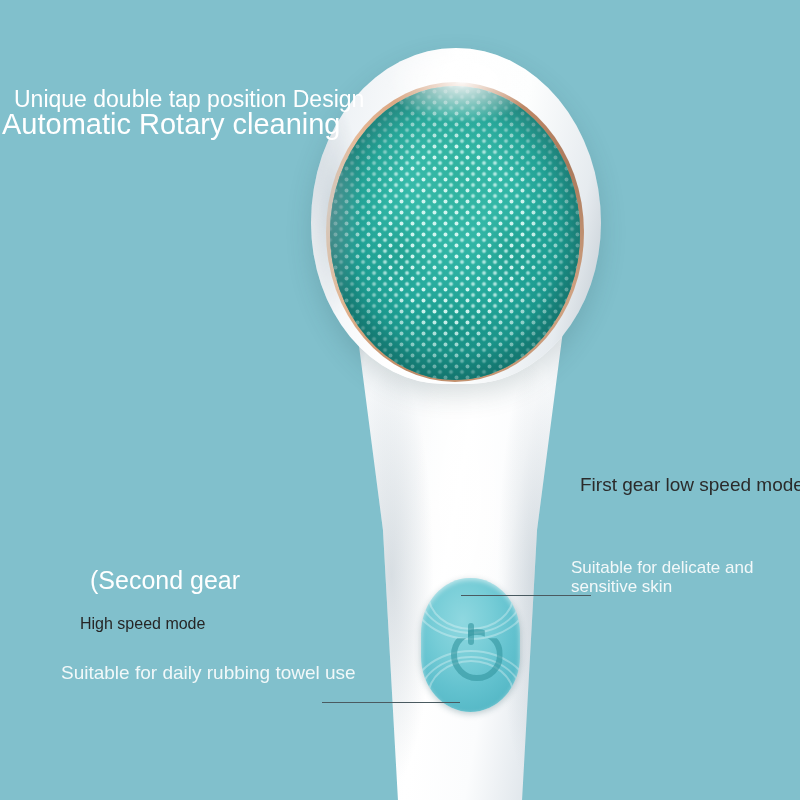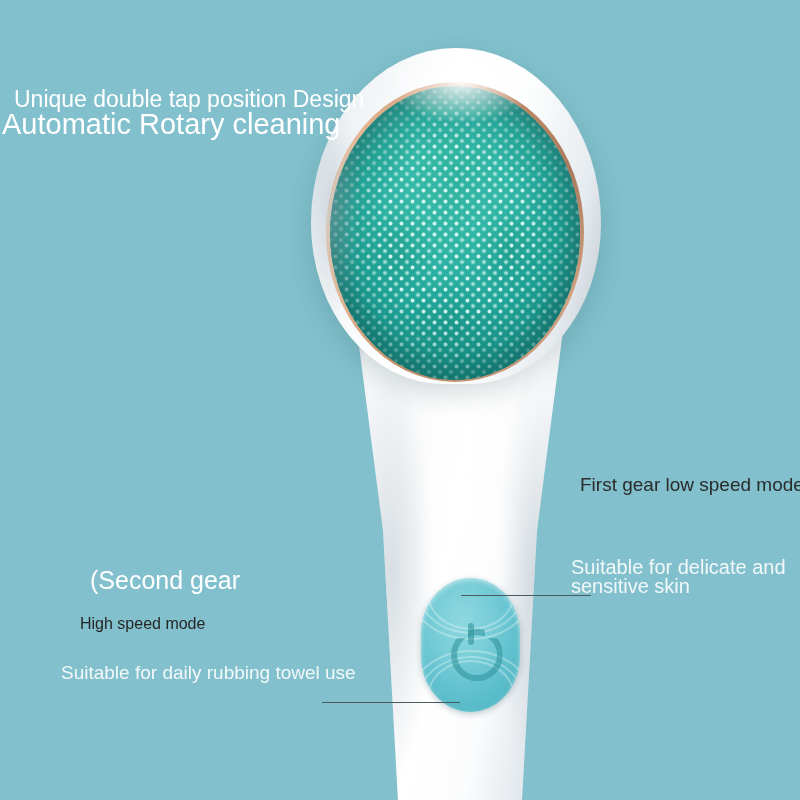--- a/index.html
+++ b/index.html
@@ -171,21 +171,21 @@
   .leader-right{left:461px;top:595px;width:130px;}
 
   
   .txt{position:absolute;white-space:pre;}
   .title-1{left:14px;top:50px;font-size:23px;color:#ffffff;margin-top:36px;}
   .title-2{left:2px;top:108px;font-size:29px;color:#ffffff;}
   .label-first{left:580px;top:474px;font-size:19px;color:#2b2b2b;}
   .label-second{left:90px;top:566px;font-size:25px;color:#ffffff;}
   .label-high{left:80px;top:615px;font-size:16px;color:#262626;}
   .note-daily{left:61px;top:662px;font-size:19px;color:#f2f8f9;}
-  .note-delicate{left:571px;top:558px;font-size:20px;color:#f2f8f9;line-height:19px;}
+  .note-delicate{left:571px;top:558px;font-size:17px;color:#f2f8f9;line-height:19px;}
 </style>
 </head>
 <body>
 
 <div id="stage">
 
   <div id="device">
 
     <div class="handle"></div>
     <div class="handle-shadow"></div>

